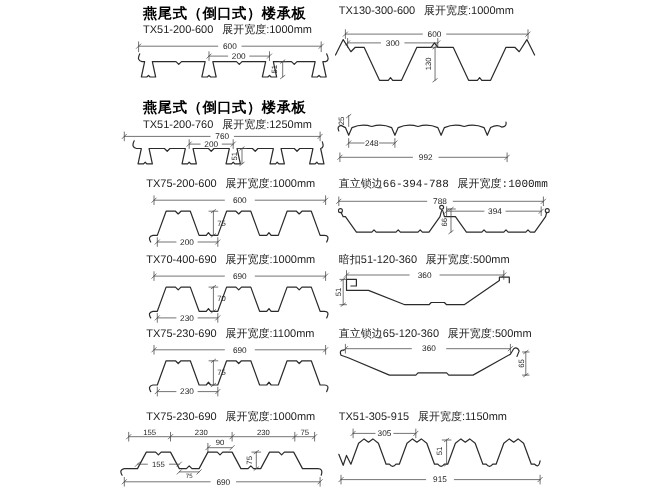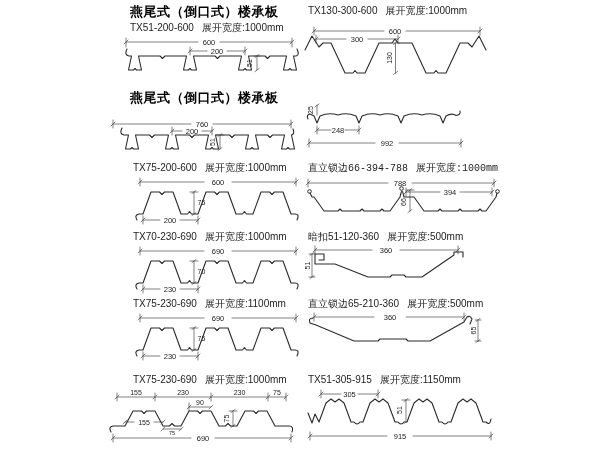--- a/index.html
+++ b/index.html
@@ -31,20 +31,21 @@
     <text x="99" y="10.5" text-anchor="middle">600</text>
     <path class="d" d="M80,17H97M117,17H135M80,13V21M135,13V21M78,19L82,15M133,19L137,15"></path>
     <text x="107" y="19.5" text-anchor="middle">200</text>
     <path class="p" d="M17,15 Q14,21 19,22 L21.5,22 L18.5,36 L23.5,36 L25,34.5 L26.5,36 L31.5,36 L28.5,22 L50,22 L52.5,24.5 L55,22 L76.5,22 L73.5,36 L78.5,36 L80,34.5 L81.5,36 L86.5,36 L83.5,22 L105,22 L107.5,24.5 L110,22 L131.5,22 L128.5,36 L133.5,36 L135,34.5 L136.5,36 L141.5,36 L138.5,22 L155,22 L157.5,24.5 L160,22 L176.5,22 L173.5,36 L178.5,36 L180,34.5 L181.5,36 L186.5,36 L183.5,22 L186,22 Q190,21 187,15"></path>
     <path class="d" d="M144,22H150M147,22V36M145,23.5L149,20.5M145,37.5L149,34.5"></path>
     <text class="t7" transform="rotate(-90 142 29)" x="142" y="29" text-anchor="middle">51</text>
   </svg>
 
   <div class="panel" style="left:130px;top:91px;">
     <div class="hdr">燕尾式（倒口式）楼承板</div>
+    <div class="mline" style="margin-top:3px;"><span>TX51-200-760</span><span class="sp">展开宽度:1250mm</span></div>
   </div>
   <svg style="left:105px;top:117px;" width="192" height="42" viewBox="0 0 192 42">
     <path class="d" d="M8,7H86M108,7H186M8,3V11M186,3V11M6,9L10,5M184,9L188,5"></path>
     <text x="97" y="9.5" text-anchor="middle">760</text>
     <path class="d" d="M67,14H77M97,14H107M67,10V18M107,10V18M65,16L69,12M105,16L109,12"></path>
     <text x="87" y="16.5" text-anchor="middle">200</text>
     <path class="p" d="M17,11 Q14,17 19,18 L23.5,18 L20.5,32 L25.5,32 L27,30.5 L28.5,32 L33.5,32 L30.5,18 L44.5,18 L47,20.5 L49.5,18 L63.5,18 L60.5,32 L65.5,32 L67,30.5 L68.5,32 L73.5,32 L70.5,18 L84.5,18 L87,20.5 L89.5,18 L103.5,18 L100.5,32 L105.5,32 L107,30.5 L108.5,32 L113.5,32 L110.5,18 L124.5,18 L127,20.5 L129.5,18 L143.5,18 L140.5,32 L145.5,32 L147,30.5 L148.5,32 L153.5,32 L150.5,18 L162.5,18 L165,20.5 L167.5,18 L179.5,18 L176.5,32 L181.5,32 L183,30.5 L184.5,32 L189.5,32 L186.5,18 Q190,17 188,12"></path>
     <path class="d" d="M111,18H119M115,18V32M113,19.5L117,16.5M113,33.5L117,30.5"></path>
     <text class="t7" transform="rotate(-90 110 25)" x="110" y="25" text-anchor="middle">51</text>
   </svg>
@@ -56,21 +57,21 @@
     <path class="d" d="M8,8H72M100,8H164M8,4V12M164,4V12M6,10L10,6M162,10L166,6"></path>
     <text x="86" y="10.5" text-anchor="middle">600</text>
     <path class="p" d="M5,46 Q2,41 7,40 L11,40 L19,18 L27.5,18 L30,20.5 L32.5,18 L41,18 L49,40 L55.5,40 L57.5,37.5 L59.5,40 L66,40 L74,18 L82.5,18 L85,20.5 L87.5,18 L96,18 L104,40 L110.5,40 L112.5,37.5 L114.5,40 L121,40 L129,18 L137.5,18 L140,20.5 L142.5,18 L151,18 L159,40 L163,40 Q168,40 165,46"></path>
     <path class="d" d="M58,18H66M62,18V40M60,19.5L64,16.5M60,41.5L64,38.5"></path>
     <text class="t7" x="65.5" y="31">75</text>
     <path class="d" d="M11,46H28M48,46H66M11,42V50M66,42V50M9,48L13,44M64,48L68,44"></path>
     <text x="38" y="48.5" text-anchor="middle">200</text>
   </svg>
 
   <div class="panel" style="left:133px;top:231px;">
-    <div class="mline"><span>TX70-230-690</span><span class="sp">展开宽度:1000mm</span></div>
+    <div class="mline"><span>TX70-400-690</span><span class="sp">展开宽度:1000mm</span></div>
   </div>
   <svg style="left:132px;top:243px;" width="170" height="56" viewBox="0 0 170 56">
     <path class="d" d="M8,8H72M100,8H164M8,4V12M164,4V12M6,10L10,6M162,10L166,6"></path>
     <text x="86" y="10.5" text-anchor="middle">690</text>
     <path class="p" d="M5,46 Q2,41 7,40 L11,40 L19,18 L27.5,18 L30,20.5 L32.5,18 L41,18 L49,40 L55.5,40 L57.5,37.5 L59.5,40 L66,40 L74,18 L82.5,18 L85,20.5 L87.5,18 L96,18 L104,40 L110.5,40 L112.5,37.5 L114.5,40 L121,40 L129,18 L137.5,18 L140,20.5 L142.5,18 L151,18 L159,40 L163,40 Q168,40 165,46"></path>
     <path class="d" d="M58,18H66M62,18V40M60,19.5L64,16.5M60,41.5L64,38.5"></path>
     <text class="t7" x="65.5" y="31">70</text>
     <path class="d" d="M11,46H28M48,46H66M11,42V50M66,42V50M9,48L13,44M64,48L68,44"></path>
     <text x="38" y="48.5" text-anchor="middle">230</text>
   </svg>
@@ -154,21 +155,21 @@
   </div>
   <svg style="left:302px;top:241px;" width="195" height="46" viewBox="0 0 195 46">
     <path class="d" d="M13,9H70M98,9H156M13,5V13M156,5V13M11,11L15,7M154,11L158,7"></path>
     <text x="84" y="11.5" text-anchor="middle">360</text>
     <path class="p" d="M17,19 L22,19 L22,13 L13,13 L13,23 L33,23 L66,36 L88,36 L90,34 L102,34 L104,36 L120,36 L152,14 L152,11 L161,11 L161,16"></path>
     <path class="d" d="M10,13V36M7,13H13M7,36H13M8,14.5L12,11.5M8,37.5L12,34.5"></path>
     <text class="t7" transform="rotate(-90 8 24.5)" x="8" y="24.5" text-anchor="middle">51</text>
   </svg>
 
   <div class="panel" style="left:308px;top:298px;">
-    <div class="mline"><span>直立锁边65-210-360</span><span class="sp">展开宽度:500mm</span></div>
+    <div class="mline"><span>直立锁边65-120-360</span><span class="sp">展开宽度:500mm</span></div>
   </div>
   <svg style="left:302px;top:308px;" width="200" height="42" viewBox="0 0 200 42">
     <path class="d" d="M12,9H72M104,9H162M12,5V13M162,5V13M10,11L14,7M160,11L164,7"></path>
     <text x="88" y="11.5" text-anchor="middle">360</text>
     <path class="p" d="M11,10 Q6,10 8,15 L14,17 L52,33 L76,33 L78,31 L104,31 L106,33 L128,33 L162,14 L165,9 Q168,7 170,11 L168,16"></path>
     <path class="d" d="M176,12V33M173,12H179M173,33H179M174,13.5L178,10.5M174,34.5L178,31.5"></path>
     <text class="t7" transform="rotate(-90 174 22.5)" x="174" y="22.5" text-anchor="middle">65</text>
   </svg>
 
   <div class="panel" style="left:308px;top:374px;">

